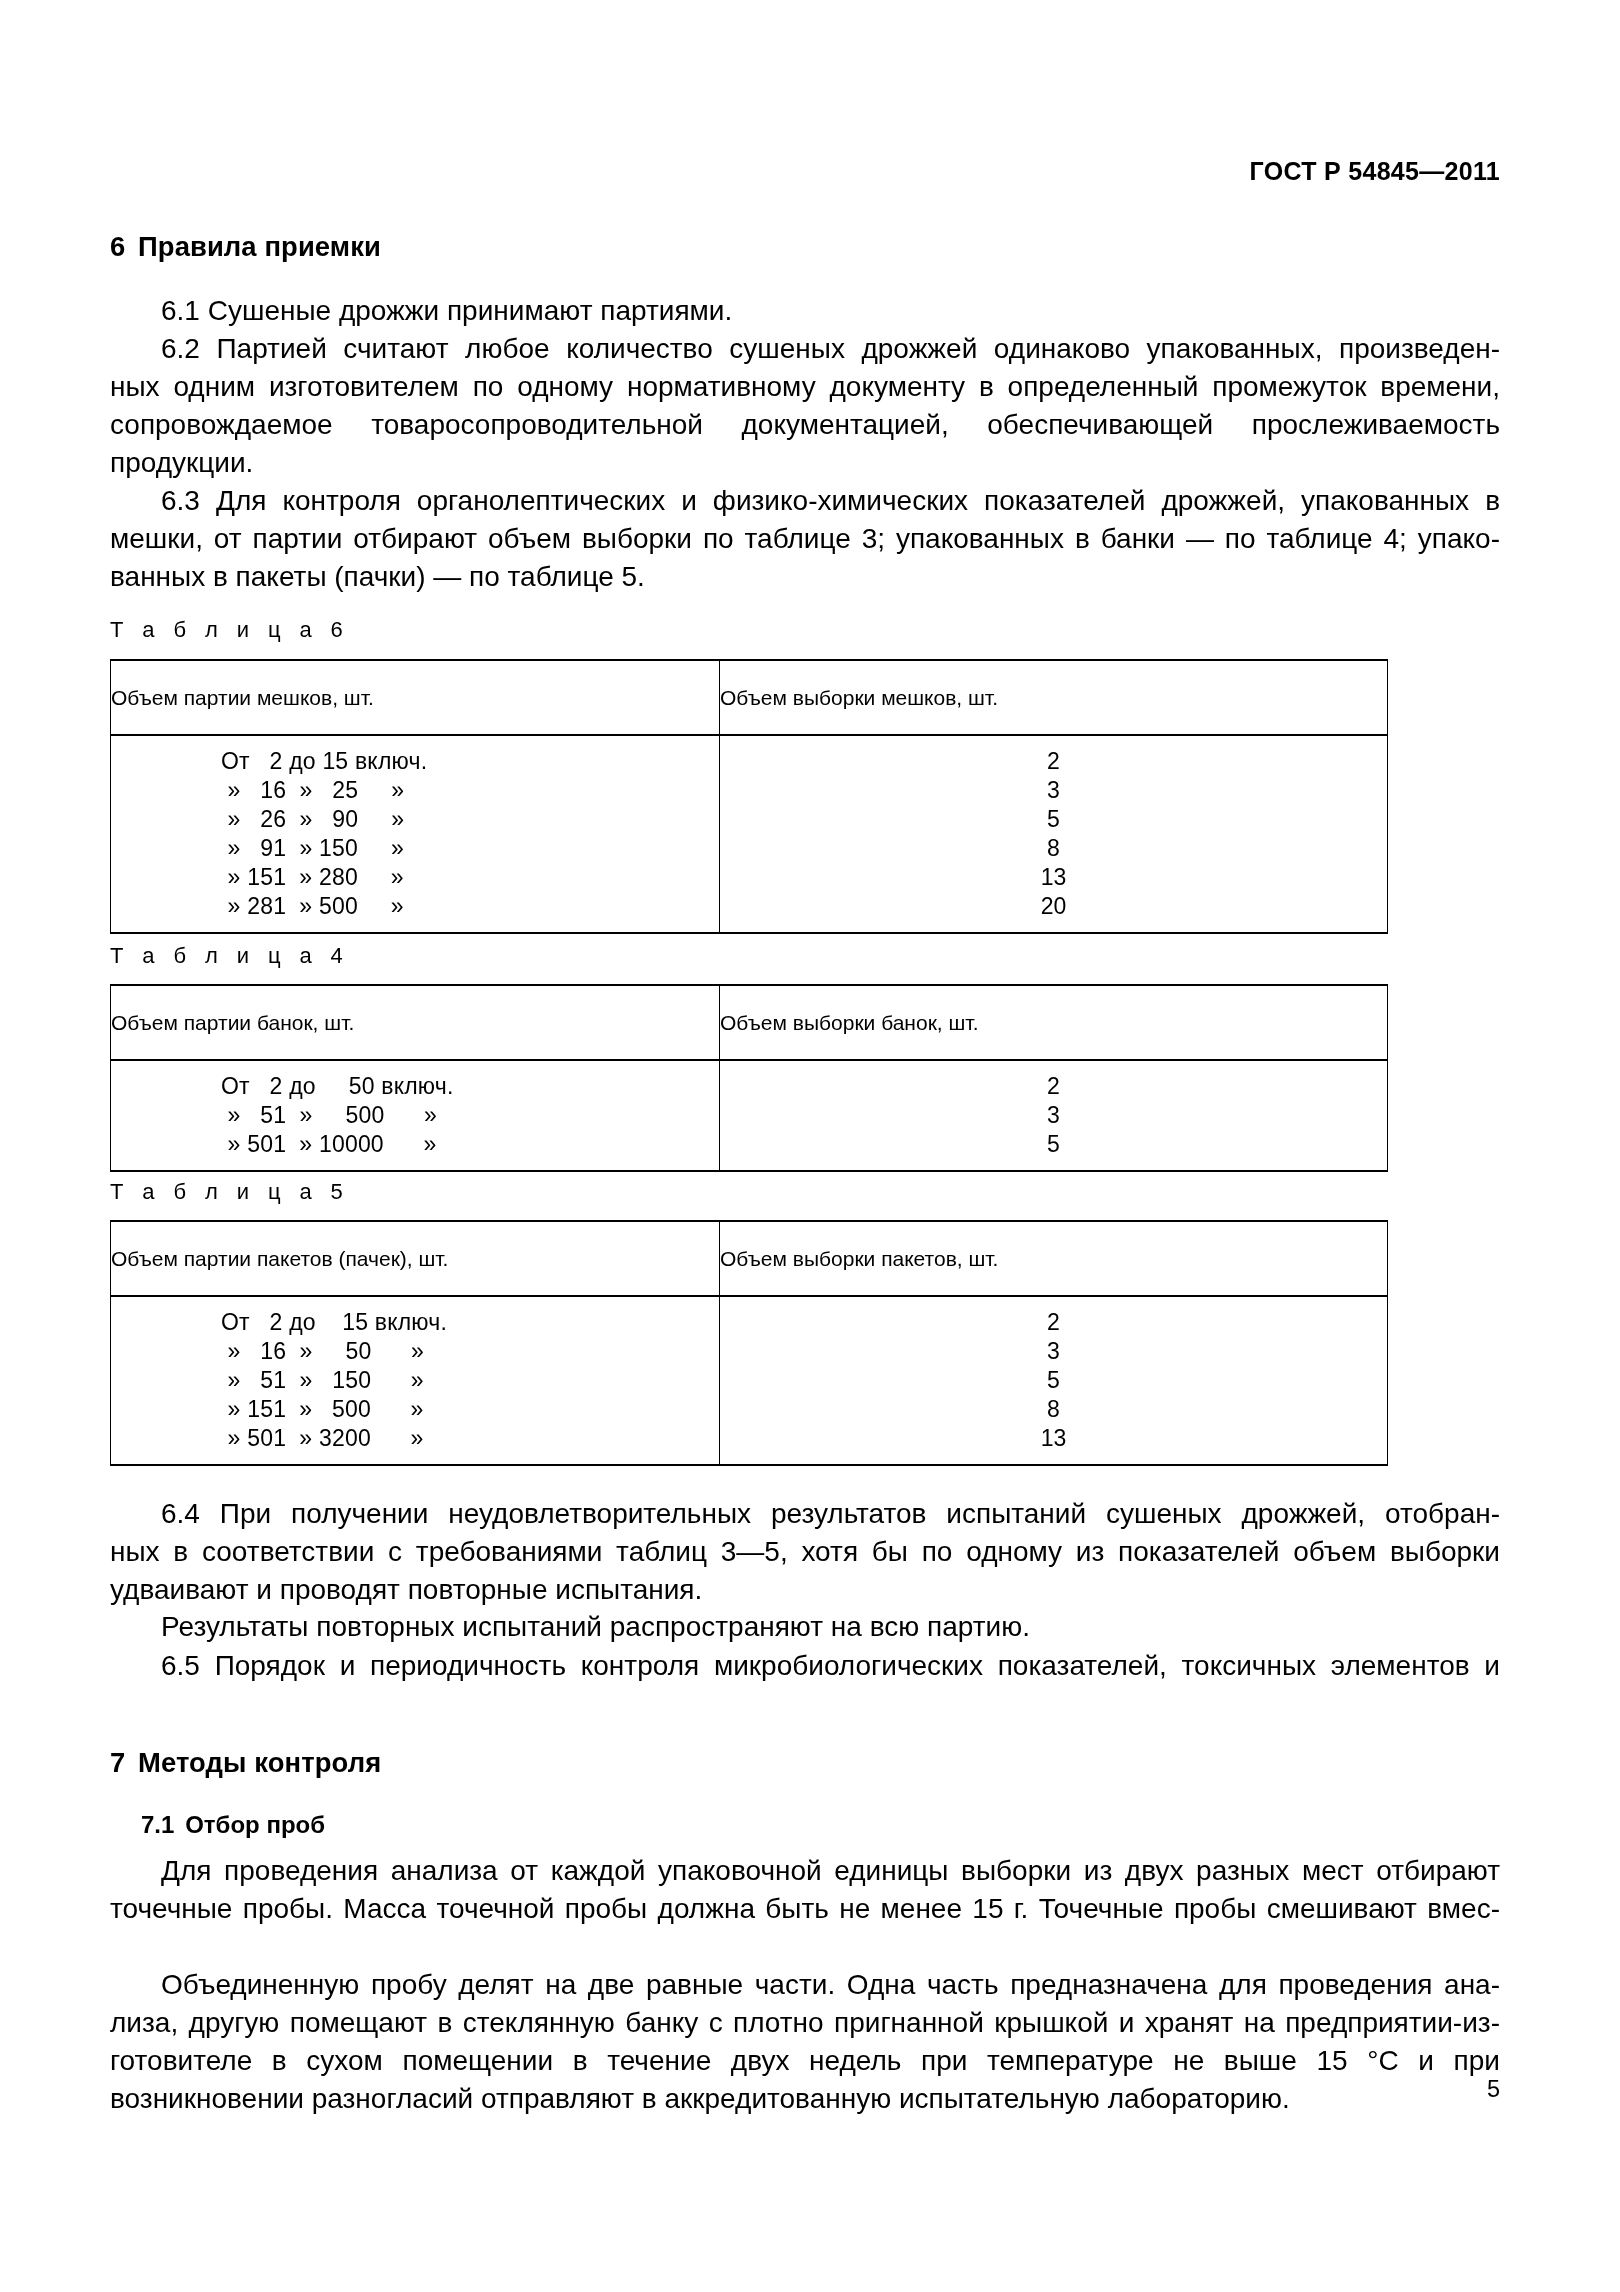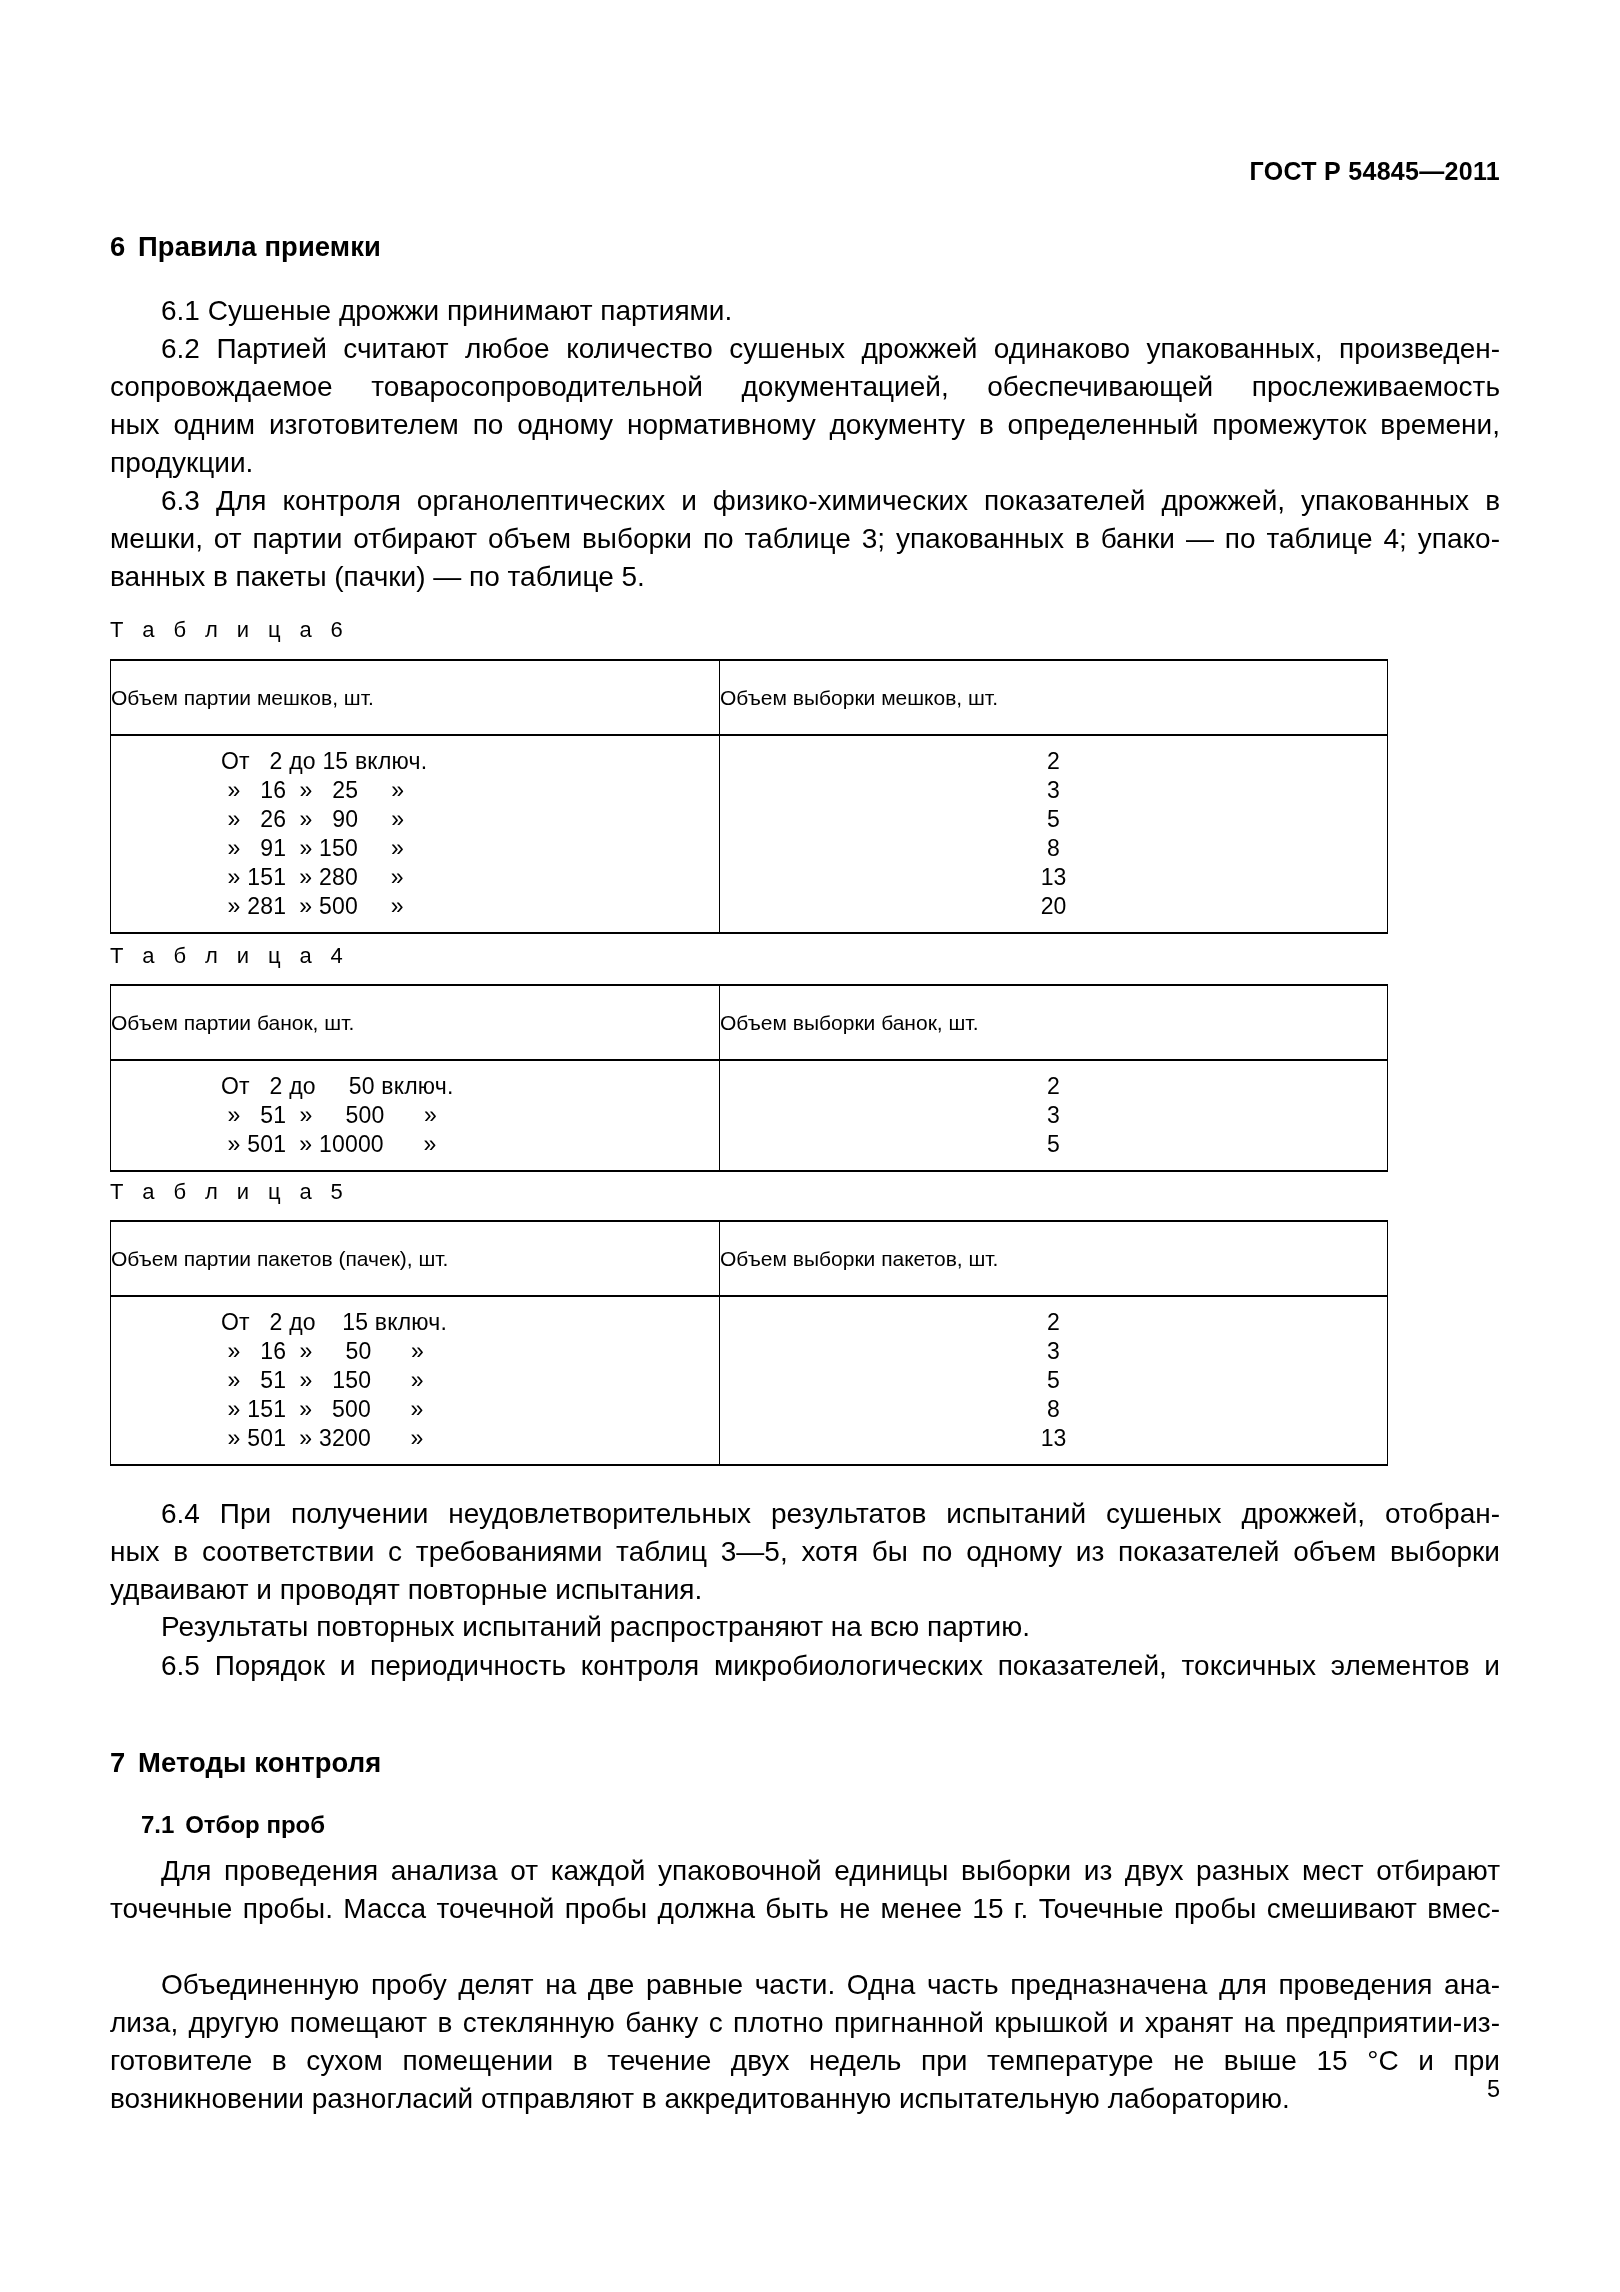--- a/index.html
+++ b/index.html
@@ -166,24 +166,24 @@
         <div class="line last"><span class="lead">6.1  Сушеные дрожжи принимают партиями.</span></div>
       </div>
     </div>
 
     <div class="blk" style="top:330px;">
       <div class="para">
         <div class="line">
             <span class="lead" style="display: block; white-space: normal; text-align: justify; text-align-last: justify; width: 1339px;">6.2  Партией считают любое количество сушеных дрожжей одинаково упакованных, произведен-</span>
           </div>
         <div class="line">
+            <span style="display: block; white-space: normal; text-align: justify; text-align-last: justify; width: 1390px;">ных одним изготовителем по одному нормативному документу в определенный промежуток времени,</span>
+          </div>
+        <div class="line">
             <span style="display: block; white-space: normal; text-align: justify; text-align-last: justify; width: 1390px;">сопровождаемое  товаросопроводительной  документацией,  обеспечивающей  прослеживаемость</span>
-          </div>
-        <div class="line">
-            <span style="display: block; white-space: normal; text-align: justify; text-align-last: justify; width: 1390px;">ных одним изготовителем по одному нормативному документу в определенный промежуток времени,</span>
           </div>
         <div class="line last"><span>продукции.</span></div>
       </div>
     </div>
 
     <div class="blk" style="top:482px;">
       <div class="para">
         <div class="line">
             <span class="lead" style="display: block; white-space: normal; text-align: justify; text-align-last: justify; width: 1339px;">6.3  Для контроля органолептических и физико-химических показателей дрожжей, упакованных в</span>
           </div>

